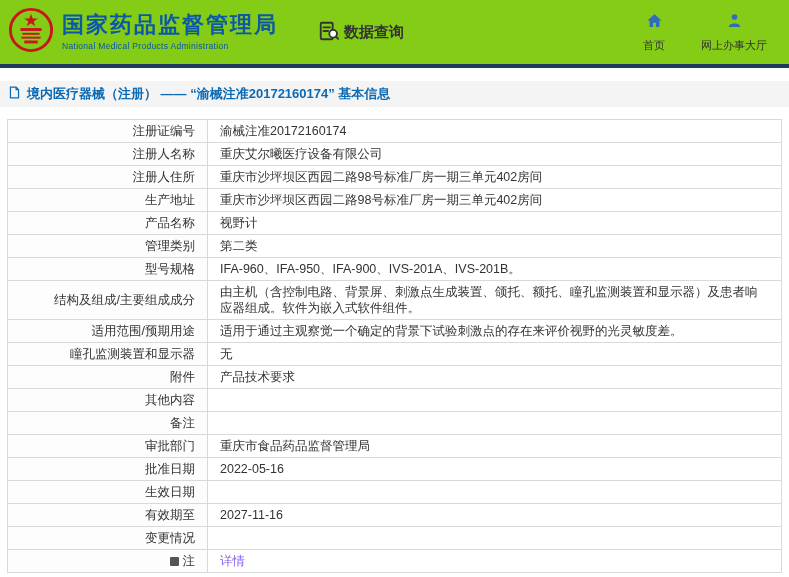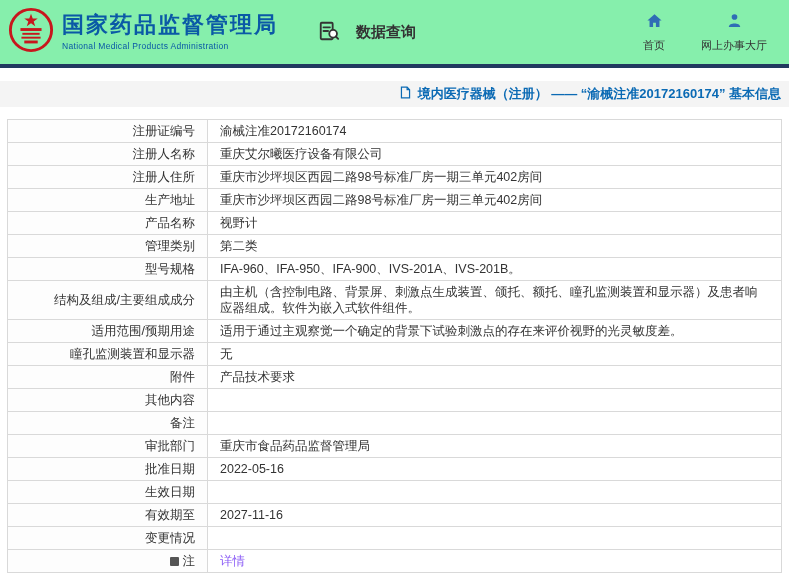--- a/index.html
+++ b/index.html
@@ -8,50 +8,50 @@
     width:789px; min-height:577px;
     background:#ffffff;
     color:#333;
     font-family:"Liberation Sans","DejaVu Sans",sans-serif;
   }
 
   
   .header{
     display:flex; align-items:center;
     height:64px; padding:8px 16px 8px 8px;
-    background:#86efac;
+    background:#84cc16;
   }
   .logo-block{ display:flex; align-items:center; gap:8px; }
   .agency-titles{ display:flex; flex-direction:column; }
   .title-cn{
     color:#0a59a6; font-size:22px; font-weight:bold; letter-spacing:2px; line-height:1.1;
   }
   .title-en{
     color:#0a59a6; font-size:8.5px; letter-spacing:.3px; margin-top:3px;
   }
   .query{
-    display:flex; align-items:center; gap:16px;
+    display:flex; align-items:center; gap:4px;
     margin-left:40px; font-size:15px; font-weight:bold; color:#333; cursor:pointer;
   }
   .top-nav{ margin-left:auto; display:flex; gap:30px; padding-right:6px; }
   .nav-item{
     display:flex; flex-direction:column; align-items:center; gap:7px;
     font-size:11px; color:#333; cursor:pointer; min-width:34px;
   }
 
   
   .divider{ height:4px; background:#21395f; width:100%; }
 
   
   .breadcrumb{
     margin-top:13px;
     background:#f4f4f4;
     padding:4px 8px;
     display:flex; align-items:center; gap:6px;
-    color:#0b6ab4; font-size:13px; font-weight:bold;justify-content:flex-end;
+    color:#0b6ab4; font-size:13px; font-weight:bold;
   }
 
   
   .table-wrap{ margin:12px 7px 16px 7px; }
   table.detail{
     width:100%; border-collapse:collapse; font-size:12.5px; table-layout:fixed;
   }
   table.detail td{
     border:1px solid #d9d9d9;
     padding:3px 12px;

